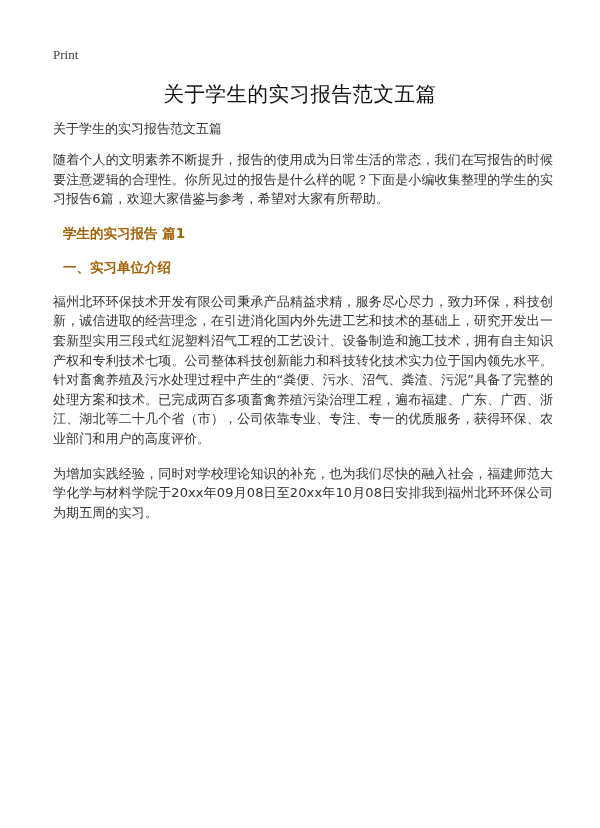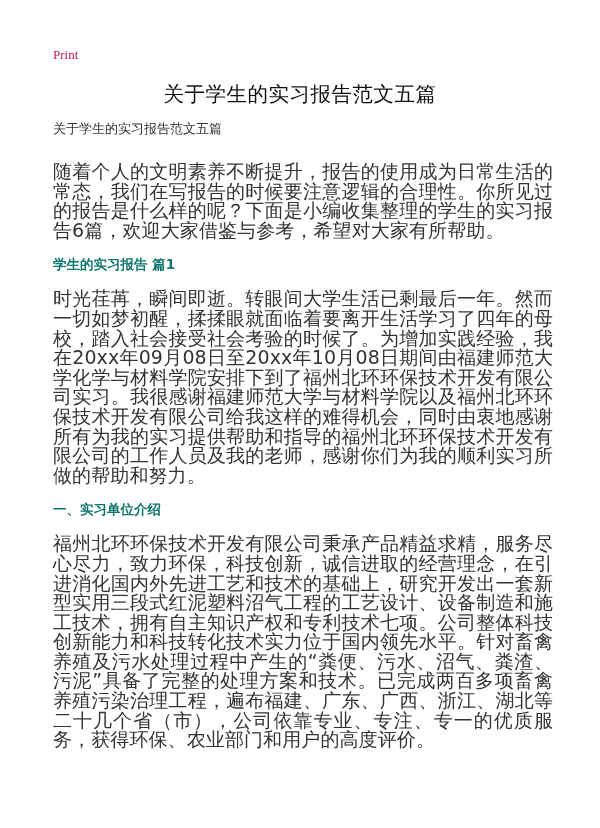--- a/index.html
+++ b/index.html
@@ -1,39 +1,39 @@
 <!DOCTYPE html>
 <html><head>
 <meta charset="utf-8">
 <style>
   html, body { margin: 0; padding: 0; background: #ffffff; }
   body { width: 600px; height: 828px; overflow: hidden; position: relative;
          font-family: "DejaVu Sans", "Liberation Sans", sans-serif; color: #222; }
   .page { position: absolute; left: 0; top: 0; width: 600px; height: 828px; }
   .print-label { position: absolute; left: 53px; top: 47px; font-family: "Liberation Serif", "DejaVu Serif", serif;
-                 font-size: 13px; color: #be185d; }
+                 font-size: 13px; color: #404040; }
   .doc-title { position: absolute; left: 0; width: 600px; top: 80px; text-align: center;
                font-size: 20.5px; color: #111; letter-spacing: 0.5px; }
   .subtitle { position: absolute; left: 53px; top: 120px; font-size: 13px; color: #333; }
   .content { position: absolute; left: 53px; top: 150px; width: 500px; }
-  .para { font-size: 19px; line-height: 19.6px; color: #333; margin: 12px 0 15px 0;
+  .para { font-size: 13px; line-height: 19.6px; color: #333; margin: 0 0 15px 0;
           text-align: justify; letter-spacing: 0.1px; }
-  .heading { font-size: 13.5px; font-weight: bold; color: #0f766e; margin: 0 0 15px 0; line-height: 19px; }
+  .heading { font-size: 13.5px; font-weight: bold; color: #a16207; margin: 0 0 15px 10px; line-height: 19px; }
 </style>
 </head>
 <body>
 
 <div class="page">
   <div class="print-label">Print</div>
   <div class="doc-title">关于学生的实习报告范文五篇</div>
   <div class="subtitle">关于学生的实习报告范文五篇</div>
 
   <div class="content">
     <p class="para">随着个人的文明素养不断提升，报告的使用成为日常生活的常态，我们在写报告的时候要注意逻辑的合理性。你所见过的报告是什么样的呢？下面是小编收集整理的学生的实习报告6篇，欢迎大家借鉴与参考，希望对大家有所帮助。</p>
 
     <div class="heading">学生的实习报告 篇1</div>
-    <p class="para">时光荏苒，瞬间即逝。转眼间大学生活已剩最后一年。然而一切如梦初醒，揉揉眼就面临着要离开生活学习了四年的母校，踏入社会接受社会考验的时候了。为增加实践经验，我在20xx年09月08日至20xx年10月08日期间由福建师范大学化学与材料学院安排下到了福州北环环保技术开发有限公司实习。我很感谢福建师范大学与材料学院以及福州北环环保技术开发有限公司给我这样的难得机会，同时由衷地感谢所有为我的实习提供帮助和指导的福州北环环保技术开发有限公司的工作人员及我的老师，感谢你们为我的顺利实习所做的帮助和努力。</p>
 
     <div class="heading">一、实习单位介绍</div>
     <p class="para">福州北环环保技术开发有限公司秉承产品精益求精，服务尽心尽力，致力环保，科技创新，诚信进取的经营理念，在引进消化国内外先进工艺和技术的基础上，研究开发出一套新型实用三段式红泥塑料沼气工程的工艺设计、设备制造和施工技术，拥有自主知识产权和专利技术七项。公司整体科技创新能力和科技转化技术实力位于国内领先水平。针对畜禽养殖及污水处理过程中产生的“粪便、污水、沼气、粪渣、污泥”具备了完整的处理方案和技术。已完成两百多项畜禽养殖污染治理工程，遍布福建、广东、广西、浙江、湖北等二十几个省（市），公司依靠专业、专注、专一的优质服务，获得环保、农业部门和用户的高度评价。</p>
 
+    <p class="para">为增加实践经验，同时对学校理论知识的补充，也为我们尽快的融入社会，福建师范大学化学与材料学院于20xx年09月08日至20xx年10月08日安排我到福州北环环保公司为期五周的实习。</p>
   </div>
 </div>
 
 </body></html>

